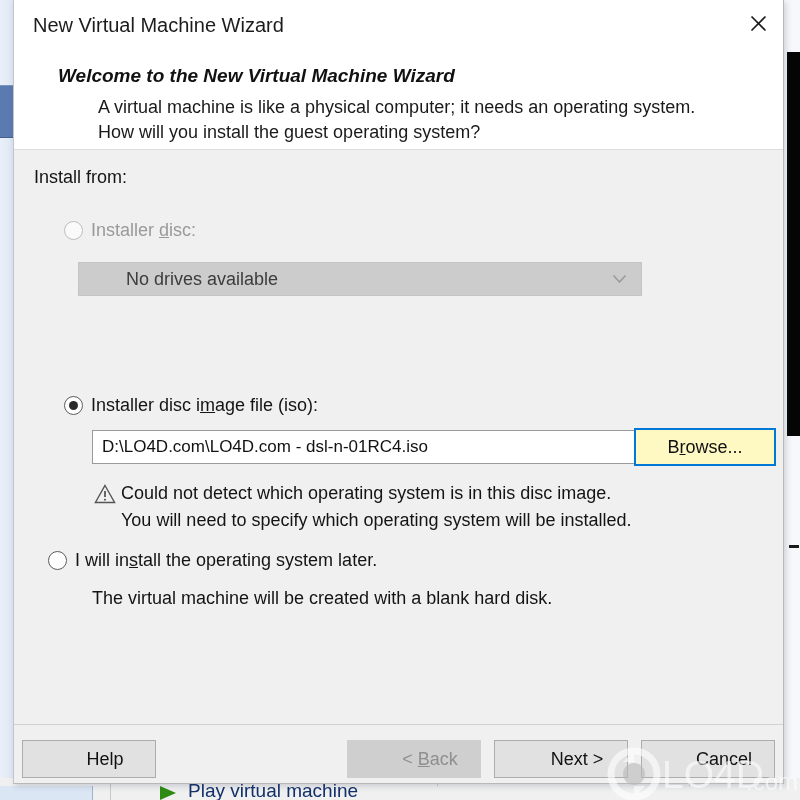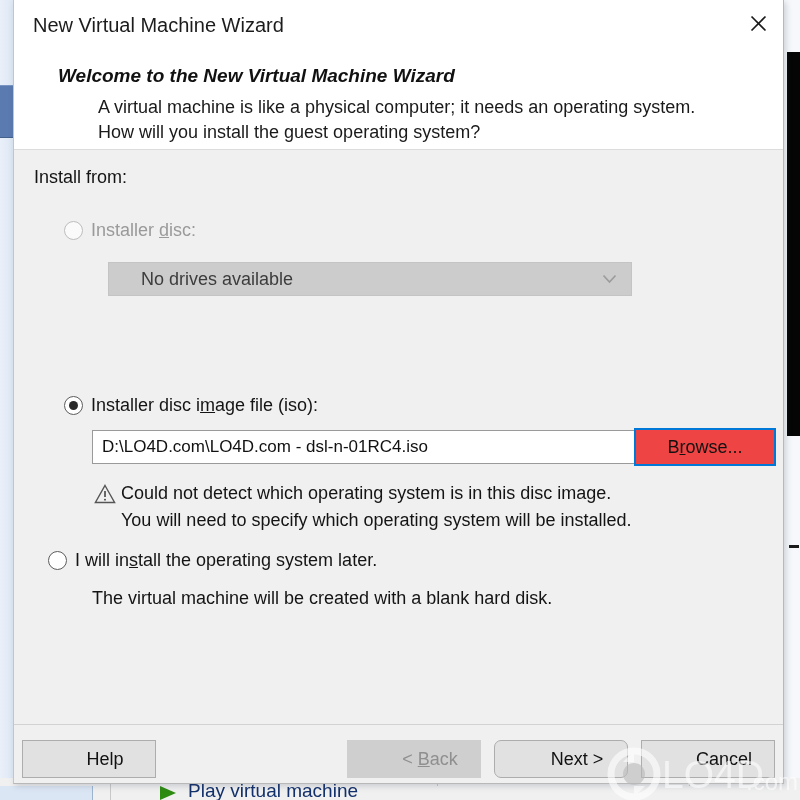--- a/index.html
+++ b/index.html
@@ -250,29 +250,30 @@
     color: #141414;
     margin-left: 8px;
     white-space: nowrap;
   }
   .radio-label.disabled { color: #9a9a9a; }
   .acc { text-decoration: underline; }
 
   
   .combo-disabled {
     position: absolute;
-    left: 94px;
+    left: 64px;
     top: 112px;
-    width: 524px;
+    width: 564px;
     height: 34px;
     background: #cccccc;
     border: 1px solid #c4c4c4;
     box-sizing: border-box;
     display: flex;
     align-items: center;
+    padding-left: 15px;
   }
   .combo-disabled .combo-text {
     font-size: 18px;
     color: #3c3c3c;
     margin-left: 32px;
   }
   .combo-disabled .chev {
     position: absolute;
     right: 14px;
     top: 11px;
@@ -303,21 +304,21 @@
     top: 11px;
   }
 
   
   .browse-btn {
     position: absolute;
     left: 620px;
     top: 278px;
     width: 142px;
     height: 38px;
-    background: #ef4444;
+    background: #fef9c3;
     border: 2px solid #0078d7;
     box-sizing: border-box;
     display: flex;
     align-items: center;
     justify-content: center;
     font-size: 18px;
     color: #111111;
     cursor: pointer;
   }
 
@@ -378,21 +379,21 @@
     padding-left: 32px;
   }
   .btn.disabled {
     background: #cfcfcf;
     border-color: #cfcfcf;
     color: #8f8f8f;
     cursor: default;
   }
   .btn-help   { left: 8px;   top: 15px; width: 134px; }
   .btn-back   { left: 333px; top: 15px; width: 134px; }
-  .btn-next   { left: 480px; top: 15px; width: 134px; border-radius: 7px; }
+  .btn-next   { left: 480px; top: 15px; width: 134px; }
   .btn-cancel { left: 627px; top: 15px; width: 134px; }
 
   
   .watermark {
     position: absolute;
     left: 600px;
     top: 744px;
     width: 200px;
     height: 56px;
     z-index: 40;

